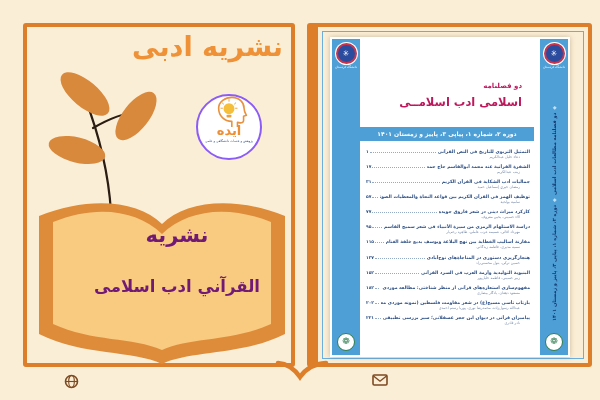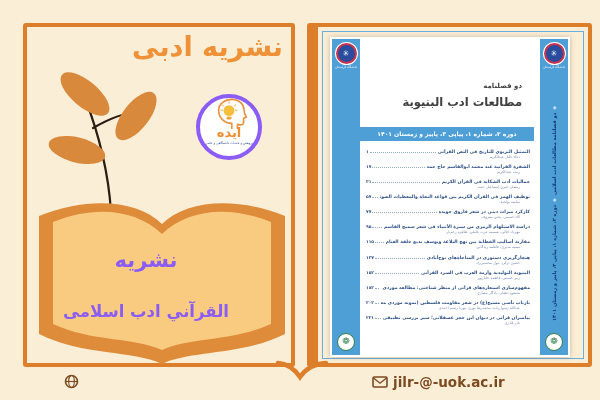--- a/index.html
+++ b/index.html
@@ -12,28 +12,28 @@
         border-radius:3px;box-sizing:border-box;background:#fbeed6;text-decoration:underline;}
   #left-page{left:23px;width:272px;}
   #right-page{left:307px;width:285px;border-left-width:11px;}
   #fold-curl{position:absolute;left:272px;top:355px;width:60px;height:32px;}
 
   
   #brand-heading{position:absolute;top:4px;left:10px;right:8px;text-align:right;
         direction:rtl;font-size:27px;font-weight:bold;color:#ee9137;letter-spacing:1px;}
   #plant{position:absolute;left:8px;top:23px;}
   #idea-logo{position:absolute;left:169px;top:67px;width:66px;height:66px;border-radius:50%;
-        background:#fff;border:4px solid #8b5cf6;box-sizing:border-box;
+        background:#fff;border:2px solid #8b5cf6;box-sizing:border-box;
         display:flex;flex-direction:column;align-items:center;justify-content:flex-start;
         box-shadow:0 0 0 2px #fbeed6;}
   #idea-name{font-size:13px;font-weight:bold;color:#ee8f35;line-height:1;margin-top:-4px;}
   #idea-caption{font-size:3.2px;color:#25498f;margin-top:1.5px;direction:rtl;}
   #book{position:absolute;left:6px;top:161px;}
-  .book-text{position:absolute;left:19px;width:200px;text-align:center;direction:rtl;
-        color:#8b5cf6;font-weight:bold;margin-top:25px;}
+  .book-text{position:absolute;left:50px;width:200px;text-align:center;direction:rtl;
+        color:#701a75;font-weight:bold;}
   #book-line1{top:196px;font-size:21px;}
   #book-line2{top:250px;font-size:16.5px;}
 
   
   .link-row{position:absolute;top:374px;display:flex;align-items:center;gap:5px;
         color:#7c4a21;font-weight:bold;font-size:13.5px;}
   #website-link{left:64px;}
   #email-link{left:372px;}
 
   
@@ -54,21 +54,21 @@
         width:18px;height:18px;border-radius:50%;background:#fff;border:1.5px solid #2e7d4e;
         box-sizing:border-box;color:#2e7d4e;font-size:9px;line-height:14px;text-align:center;}
   #spine-wrap{position:absolute;top:62px;left:2px;width:24px;height:222px;overflow:visible;}
   #spine-text{position:absolute;left:0;top:222px;width:222px;height:24px;
         transform-origin:left top;transform:rotate(-90deg);
         direction:rtl;white-space:nowrap;text-align:center;line-height:24px;
         font-size:5px;font-weight:bold;color:#12386f;}
   .diamond-icon::before{content:"◆";color:#bfe0f6;font-size:5px;margin:0 3px;}
 
   #cover-masthead{position:absolute;right:48px;top:45px;width:150px;direction:rtl;
-        text-align:right;color:#404040;}
+        text-align:right;color:#be185d;}
   #cover-type{font-size:7px;font-weight:bold;}
   #cover-title{font-size:11.5px;font-weight:bold;margin-top:5px;}
   #issue-bar{position:absolute;left:2px;top:90px;width:202px;height:14px;background:#4f9fd7;
         color:#fff;font-size:6px;font-weight:bold;line-height:14px;text-align:center;
         direction:rtl;padding-left:28px;box-sizing:border-box;}
   #toc{position:absolute;left:36px;top:112px;width:164px;height:176px;
         display:flex;flex-direction:column;justify-content:space-between;}
   .toc-line{display:flex;direction:rtl;align-items:flex-end;}
   .toc-title{font-size:4.6px;font-weight:bold;color:#2c4f85;white-space:nowrap;
         overflow:hidden;max-width:150px;}
@@ -141,21 +141,21 @@
         <div id="spine-wrap">
           <div id="spine-text">
             <span class="diamond-icon"></span><span>دو فصلنامه مطالعات ادب اسلامی</span><span class="diamond-icon"></span><span>دوره ۲، شماره ۱، پیاپی ۳، پاییز و زمستان ۱۴۰۱</span>
           </div>
         </div>
         <div class="green-seal">❁</div>
       </div>
 
       <div id="cover-masthead">
         <div id="cover-type">دو فصلنامه</div>
-        <div id="cover-title">مطالعات ادب البنيوية</div>
+        <div id="cover-title">اسلامی ادب اسلامــی</div>
       </div>
 
       <div id="issue-bar">دوره ۲، شماره ۱، پیاپی ۳، پاییز و زمستان ۱۴۰۱</div>
 
       <div id="toc">
   <div class="toc-row">
     <div class="toc-line">
       <span class="toc-title">التمثيل التربوي للتاريخ في النص القرآني</span>
       <span class="toc-leader"></span>
       <span class="toc-page">۱</span>
@@ -275,15 +275,14 @@
       <ellipse cx="8" cy="8" rx="3" ry="6.4" fill="none" stroke="#7c4a21" stroke-width="1.2"></ellipse>
       <line x1="1.6" y1="8" x2="14.4" y2="8" stroke="#7c4a21" stroke-width="1.2"></line>
     </svg>
   </div>
 
   <div class="link-row" id="email-link">
     <svg width="16" height="12" viewBox="0 0 16 12">
       <rect x="1" y="1" width="14" height="10" rx="1.2" fill="none" stroke="#7c4a21" stroke-width="1.6"></rect>
       <path d="M1.5,2 L8,7.2 L14.5,2" fill="none" stroke="#7c4a21" stroke-width="1.4"></path>
     </svg>
-    <span>jilr-@-uok.ac.ir</span>
   </div>
 </div>
 
 </body></html>

